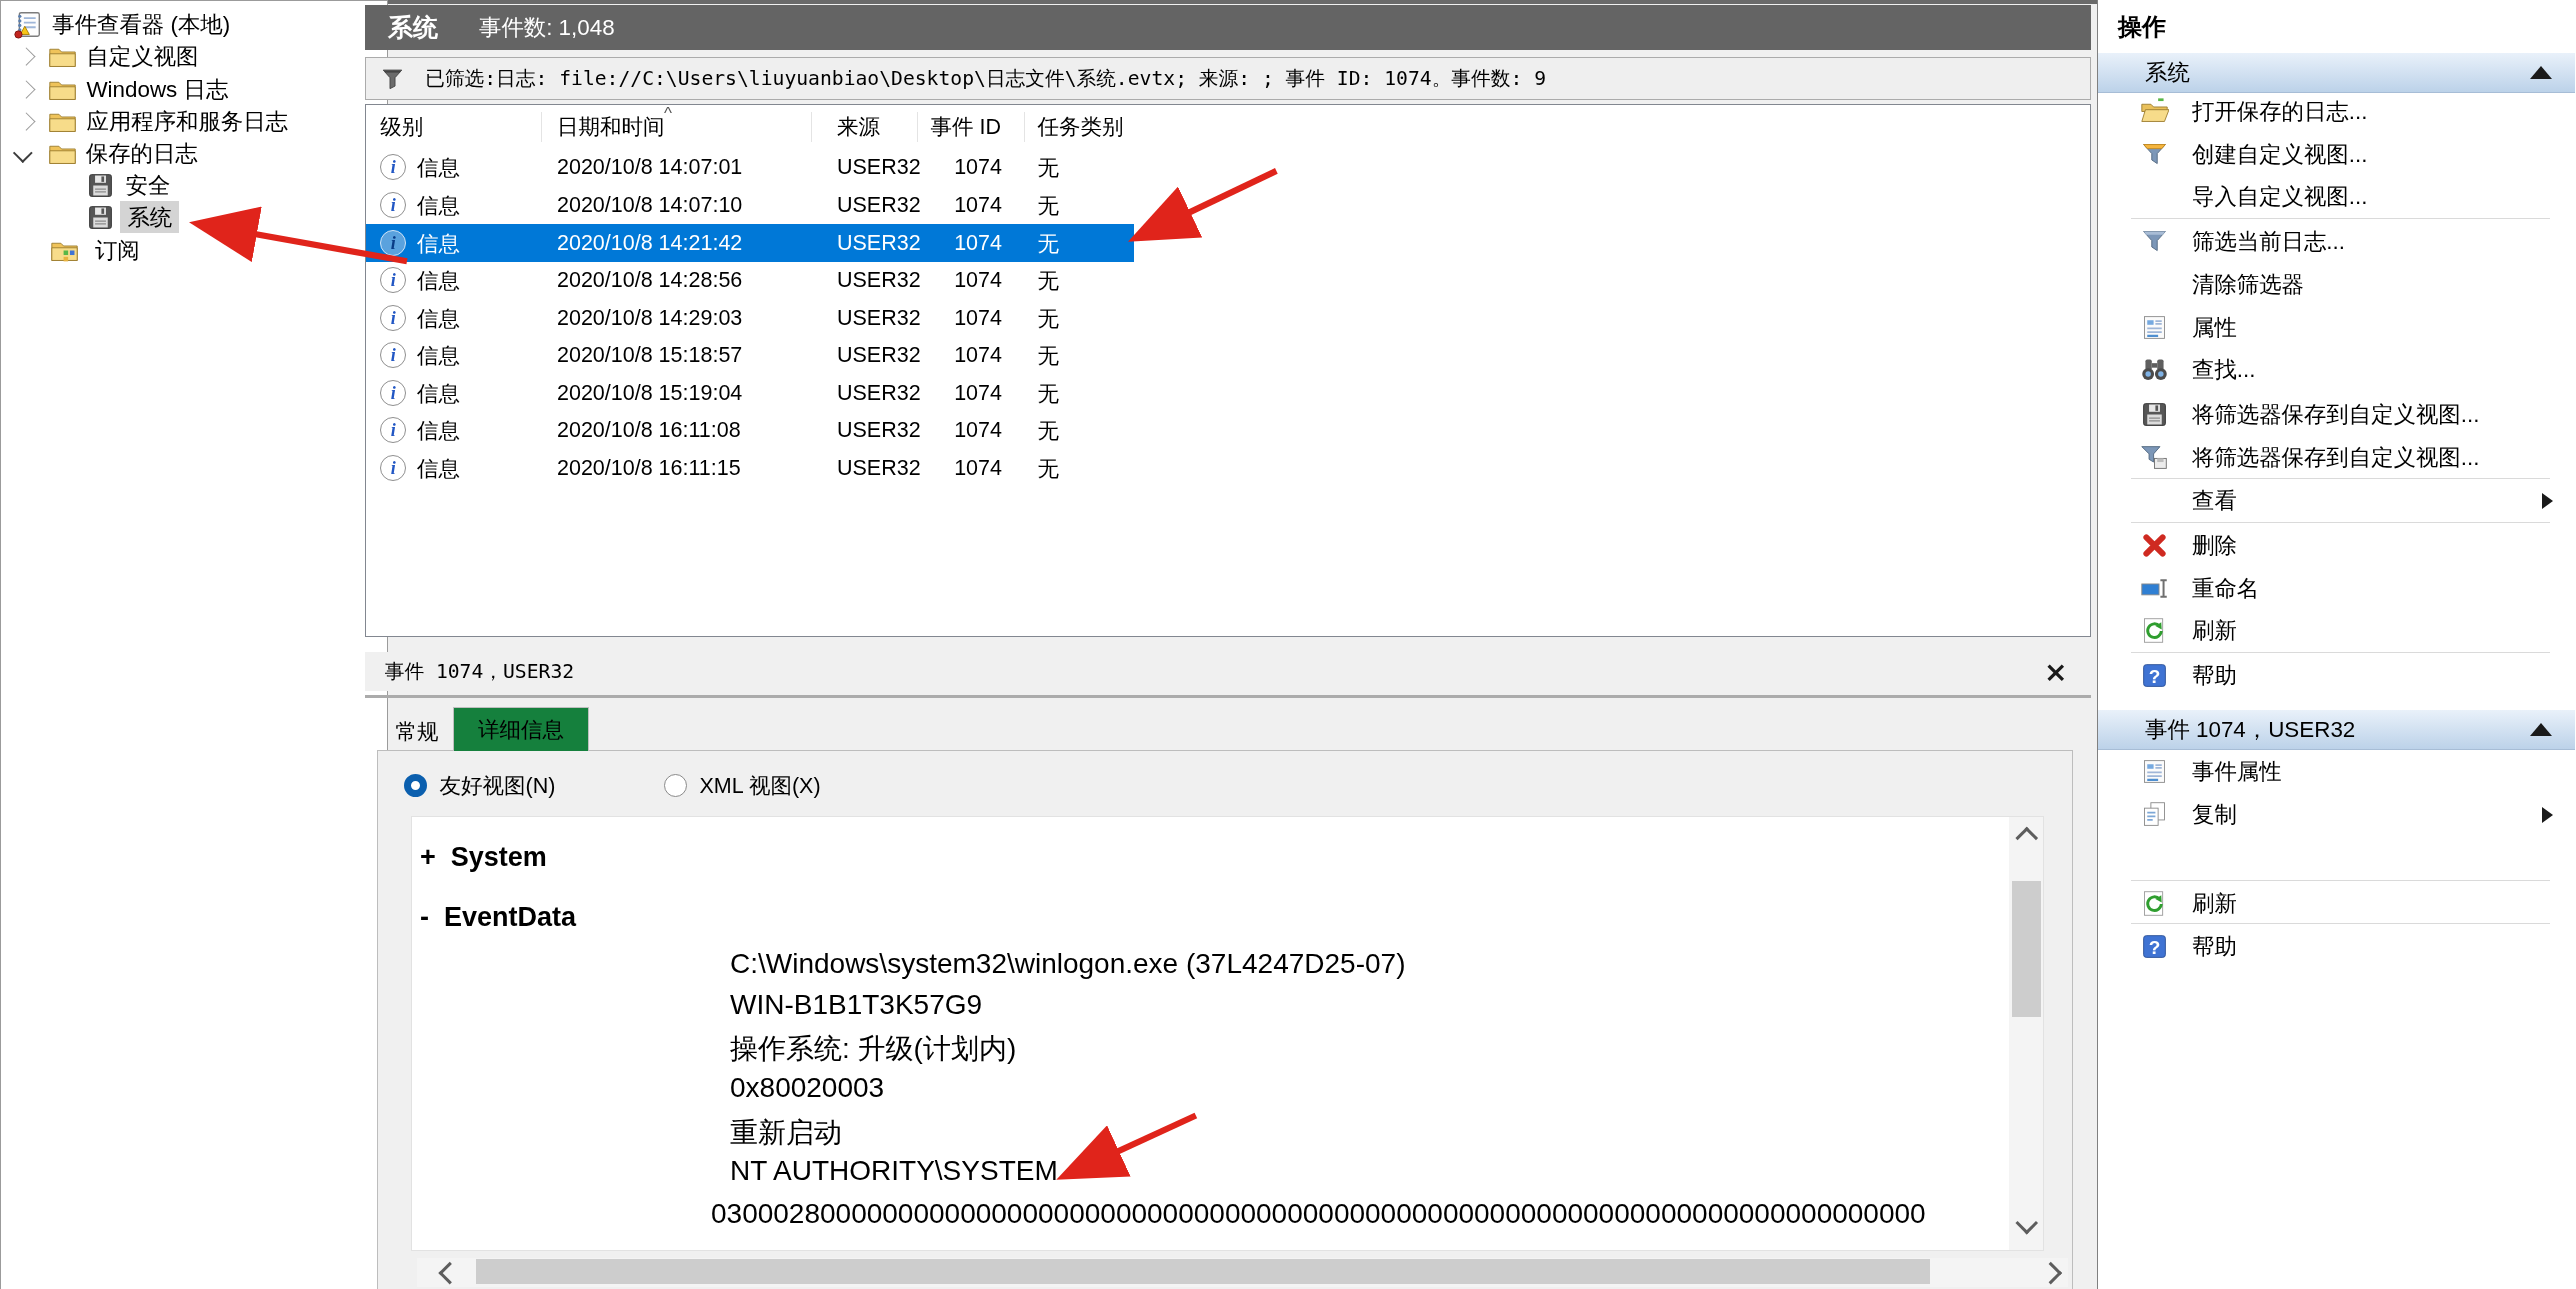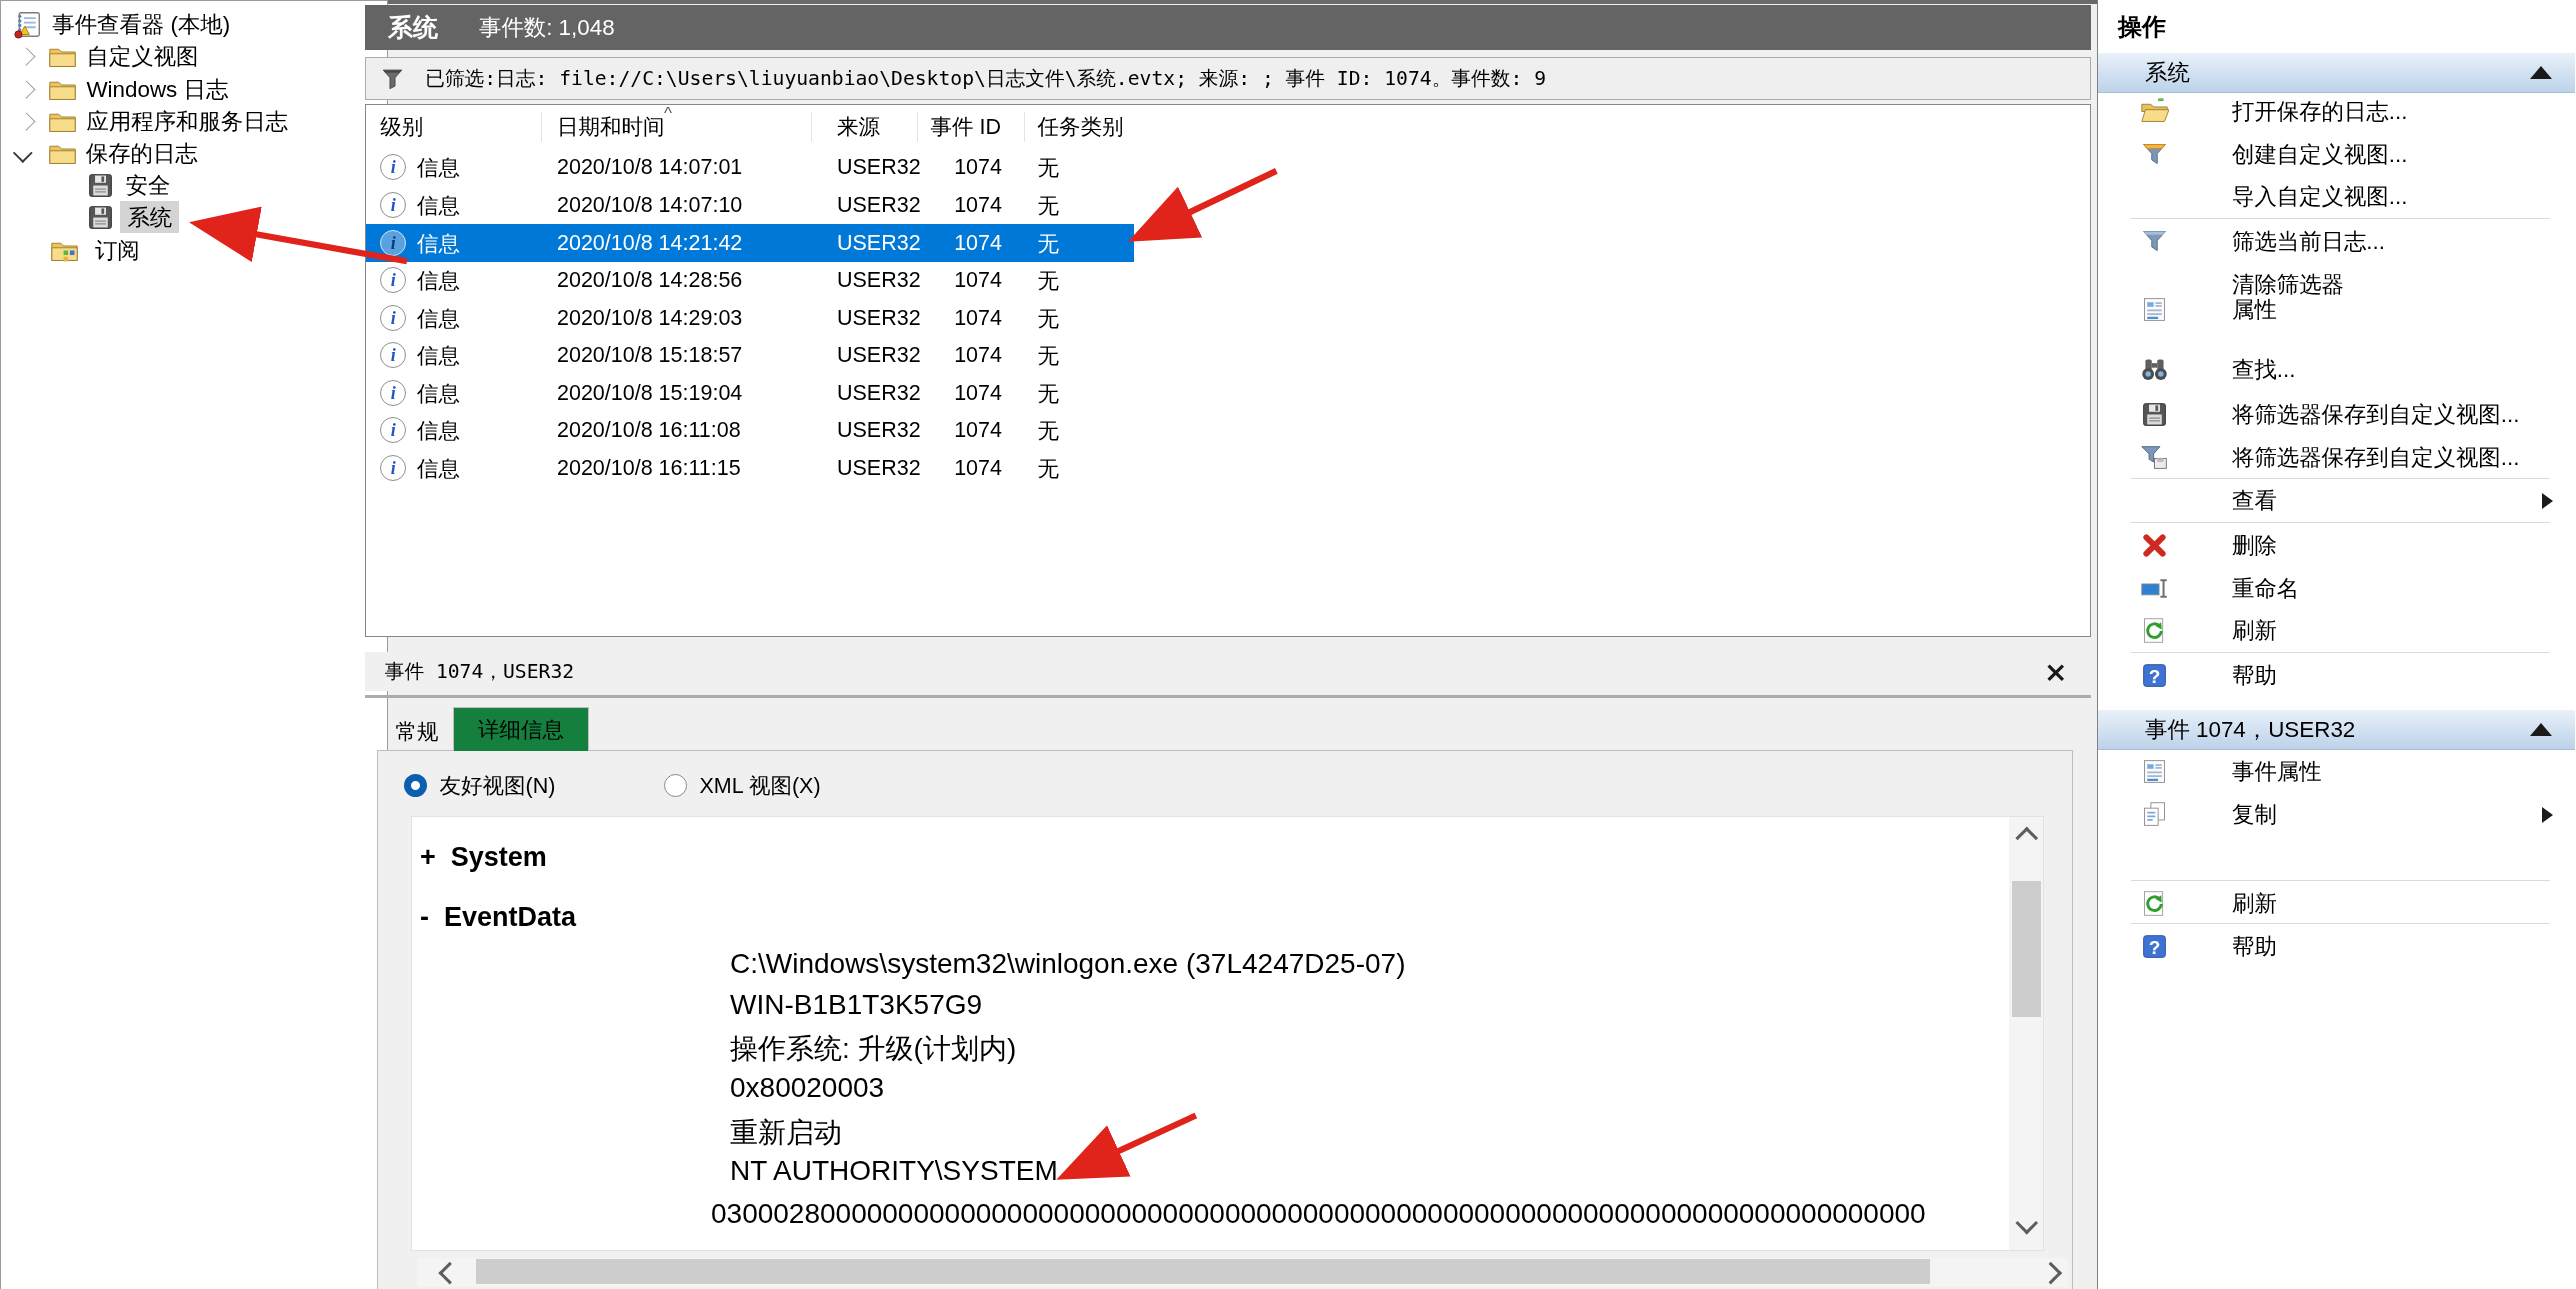--- a/index.html
+++ b/index.html
@@ -79,21 +79,21 @@
   
   #actPane{position:absolute;left:2097px;top:0;width:479px;height:1290px;background:#fff;
            border-left:0.9px solid #808080;box-sizing:border-box;}
   #actTitle{position:absolute;left:2118px;top:10.7px;font-size:24px;font-weight:bold;}
   .ahdr{position:absolute;left:2098px;width:477px;height:41px;
         background:linear-gradient(#e9f1fa,#bcd2e9);border-top:0.9px solid #fff;border-bottom:0.9px solid #a7bdd6;
         display:flex;align-items:center;font-size:22.4px;box-sizing:border-box;}
   .ahdr span.htxt{margin-left:47px;}
   .tri-up{position:absolute;right:23px;width:0;height:0;border-left:11.6px solid transparent;
           border-right:11.6px solid transparent;border-bottom:13.4px solid #1a1a1a;}
-  .act{position:absolute;left:2098px;width:477px;height:43px;display:flex;align-items:center;font-size:22.4px;gap:40px;}
+  .act{position:absolute;left:2098px;width:477px;height:43px;display:flex;align-items:center;font-size:22.4px;}
   .aicon{width:30px;height:30px;margin-left:41px;flex:none;display:flex;align-items:center;justify-content:center;}
   .albl{margin-left:23px;white-space:nowrap;}
   .asep{position:absolute;left:2131px;width:419px;height:0.9px;background:#dadada;}
   .subarrow{position:absolute;left:2542px;width:0;height:0;border-top:8px solid transparent;
             border-bottom:8px solid transparent;border-left:11.6px solid #1a1a1a;}
 
   
   #frameTop{position:absolute;left:345px;top:0px;width:2231px;height:3.6px;background:#6a6a6a;}
 
   #arrowOverlay{position:absolute;left:0;top:0;width:2576px;height:1290px;pointer-events:none;z-index:50;}
@@ -465,21 +465,21 @@
         <svg class="i32" viewBox="0 0 32 32" width="29" height="29">
           <use href="#sym-funnel"></use>
         </svg>
       </span>
     <span class="albl">筛选当前日志...</span>
   </div>
   <div class="act" style="top:263px">
     <span class="aicon"></span>
     <span class="albl">清除筛选器</span>
   </div>
-  <div class="act" style="top:288px">
+  <div class="act" style="top:306px">
     <span class="aicon">
         <svg class="i32" viewBox="0 0 32 32" width="29" height="29">
           <use href="#sym-props"></use>
         </svg>
       </span>
     <span class="albl">属性</span>
   </div>
   <div class="act" style="top:348px">
     <span class="aicon">
         <svg class="i32" viewBox="0 0 32 32" width="29" height="29">

